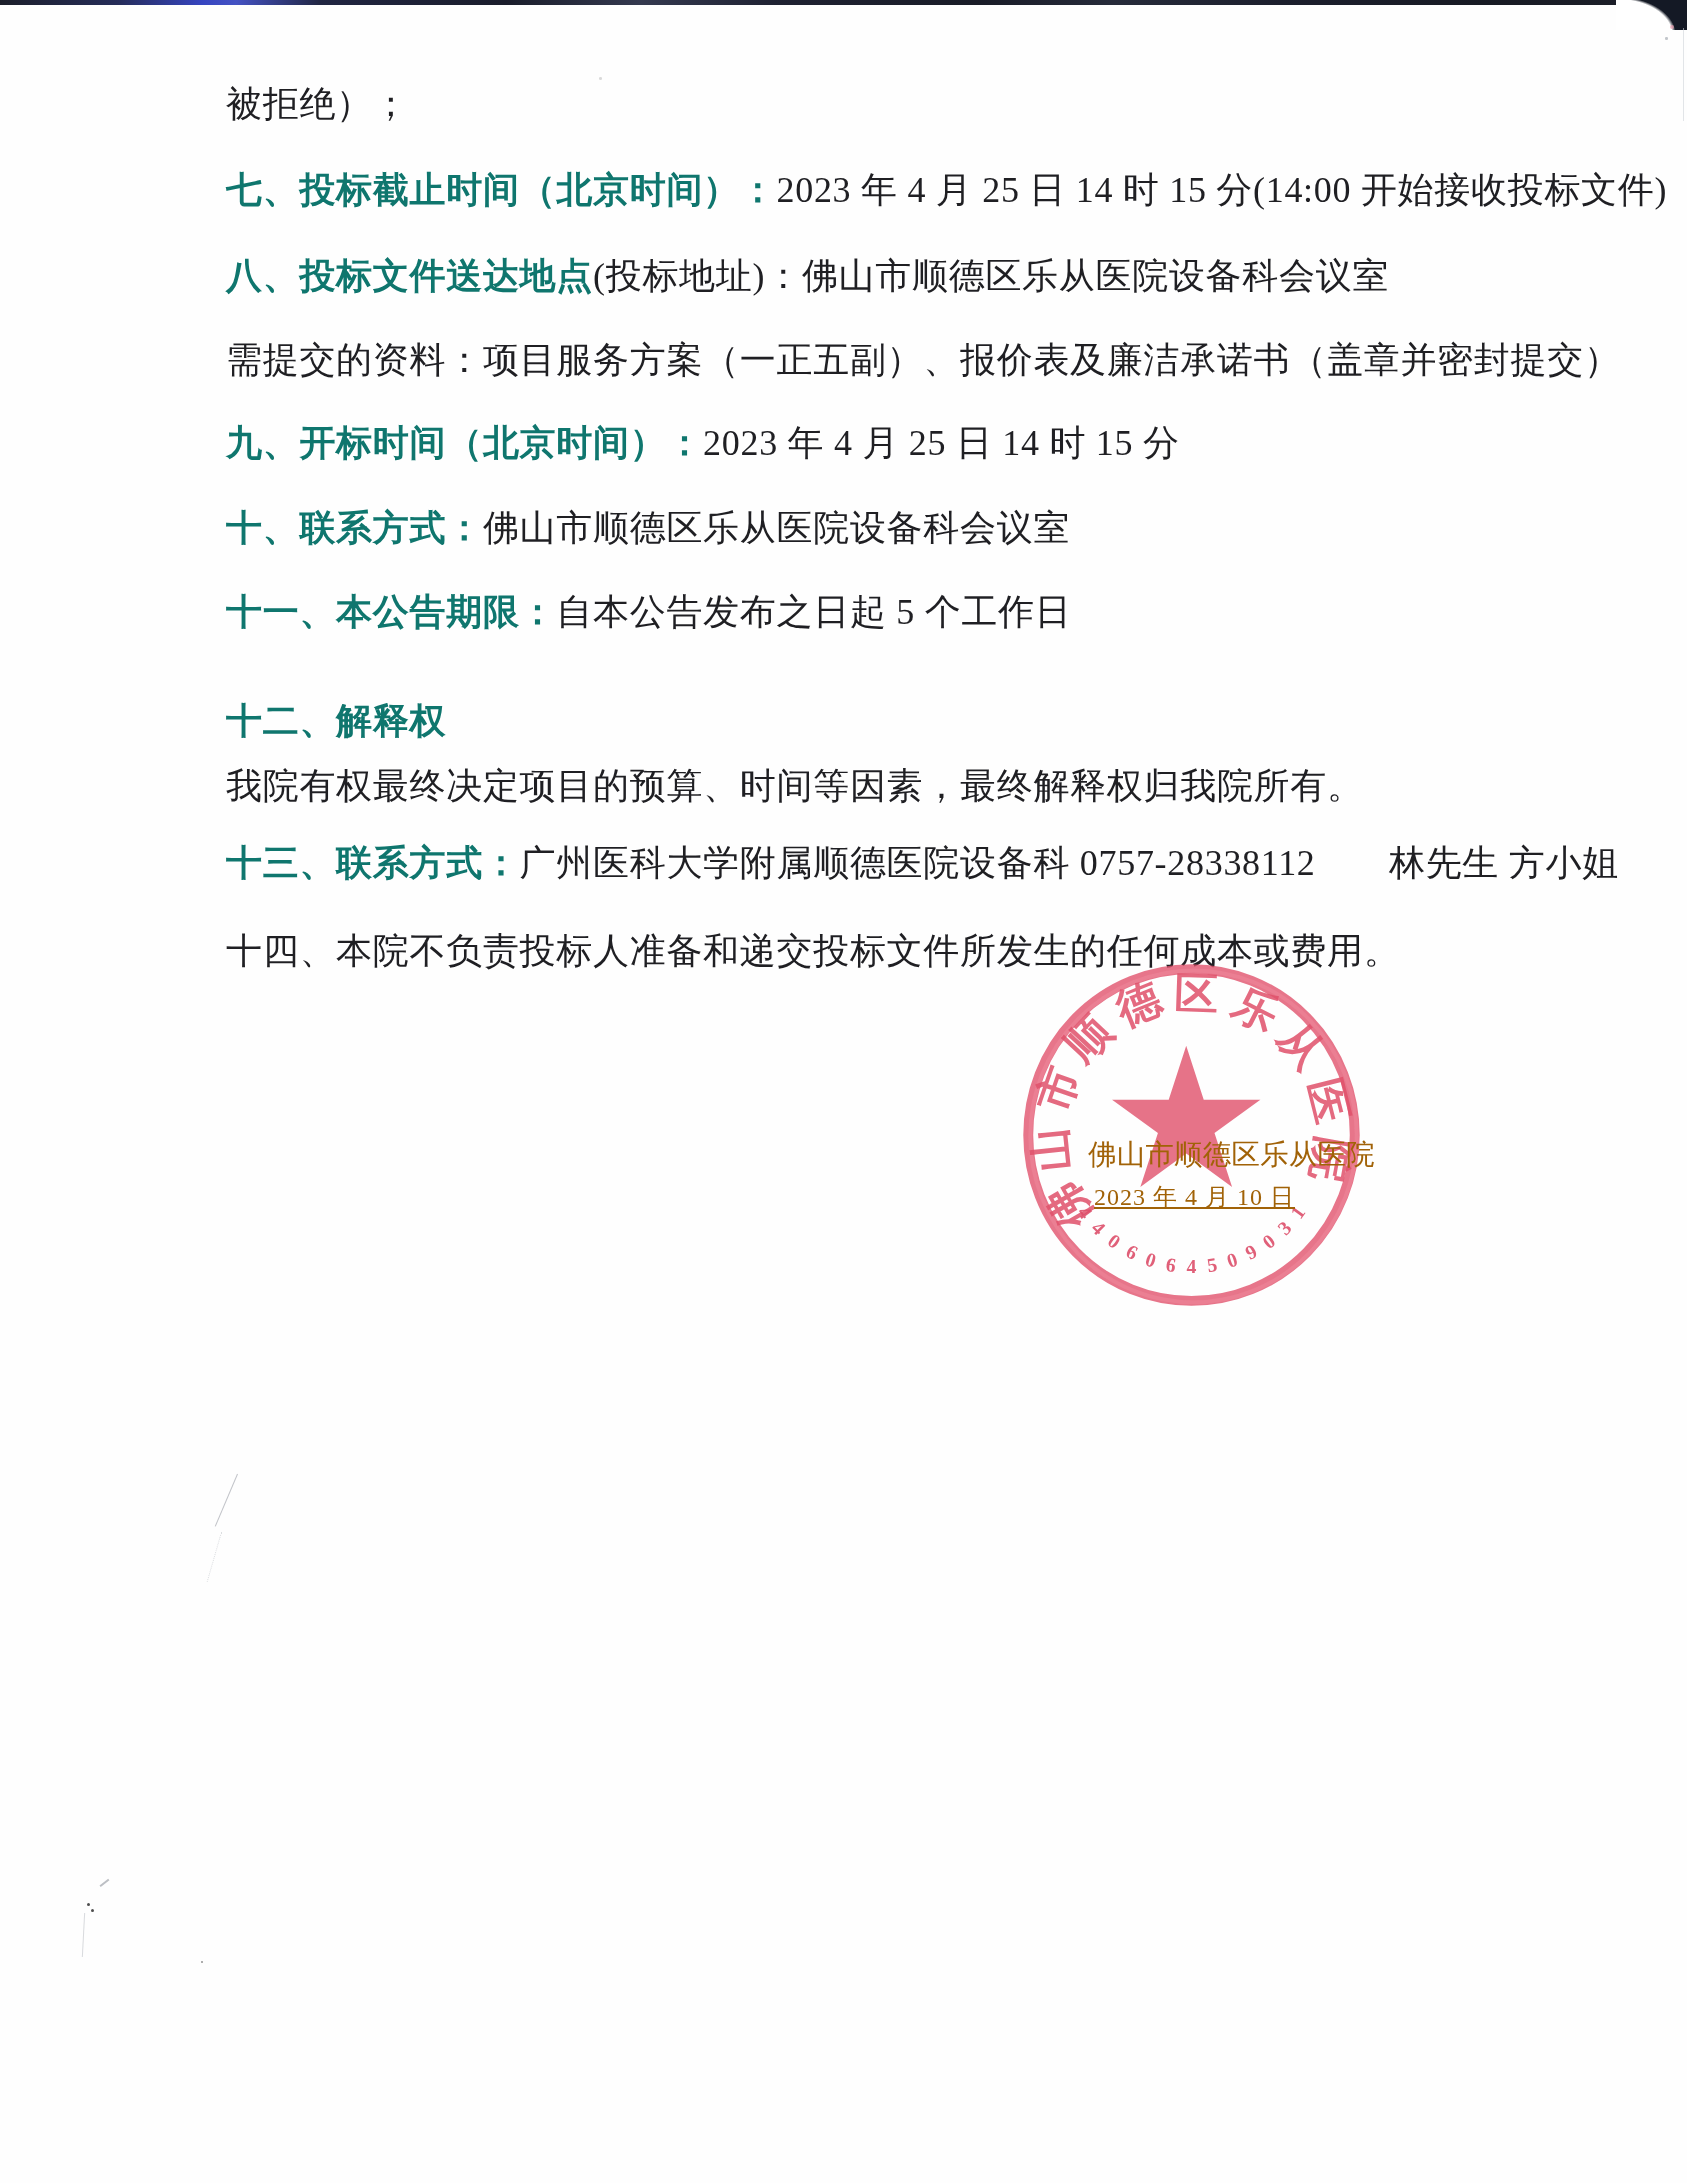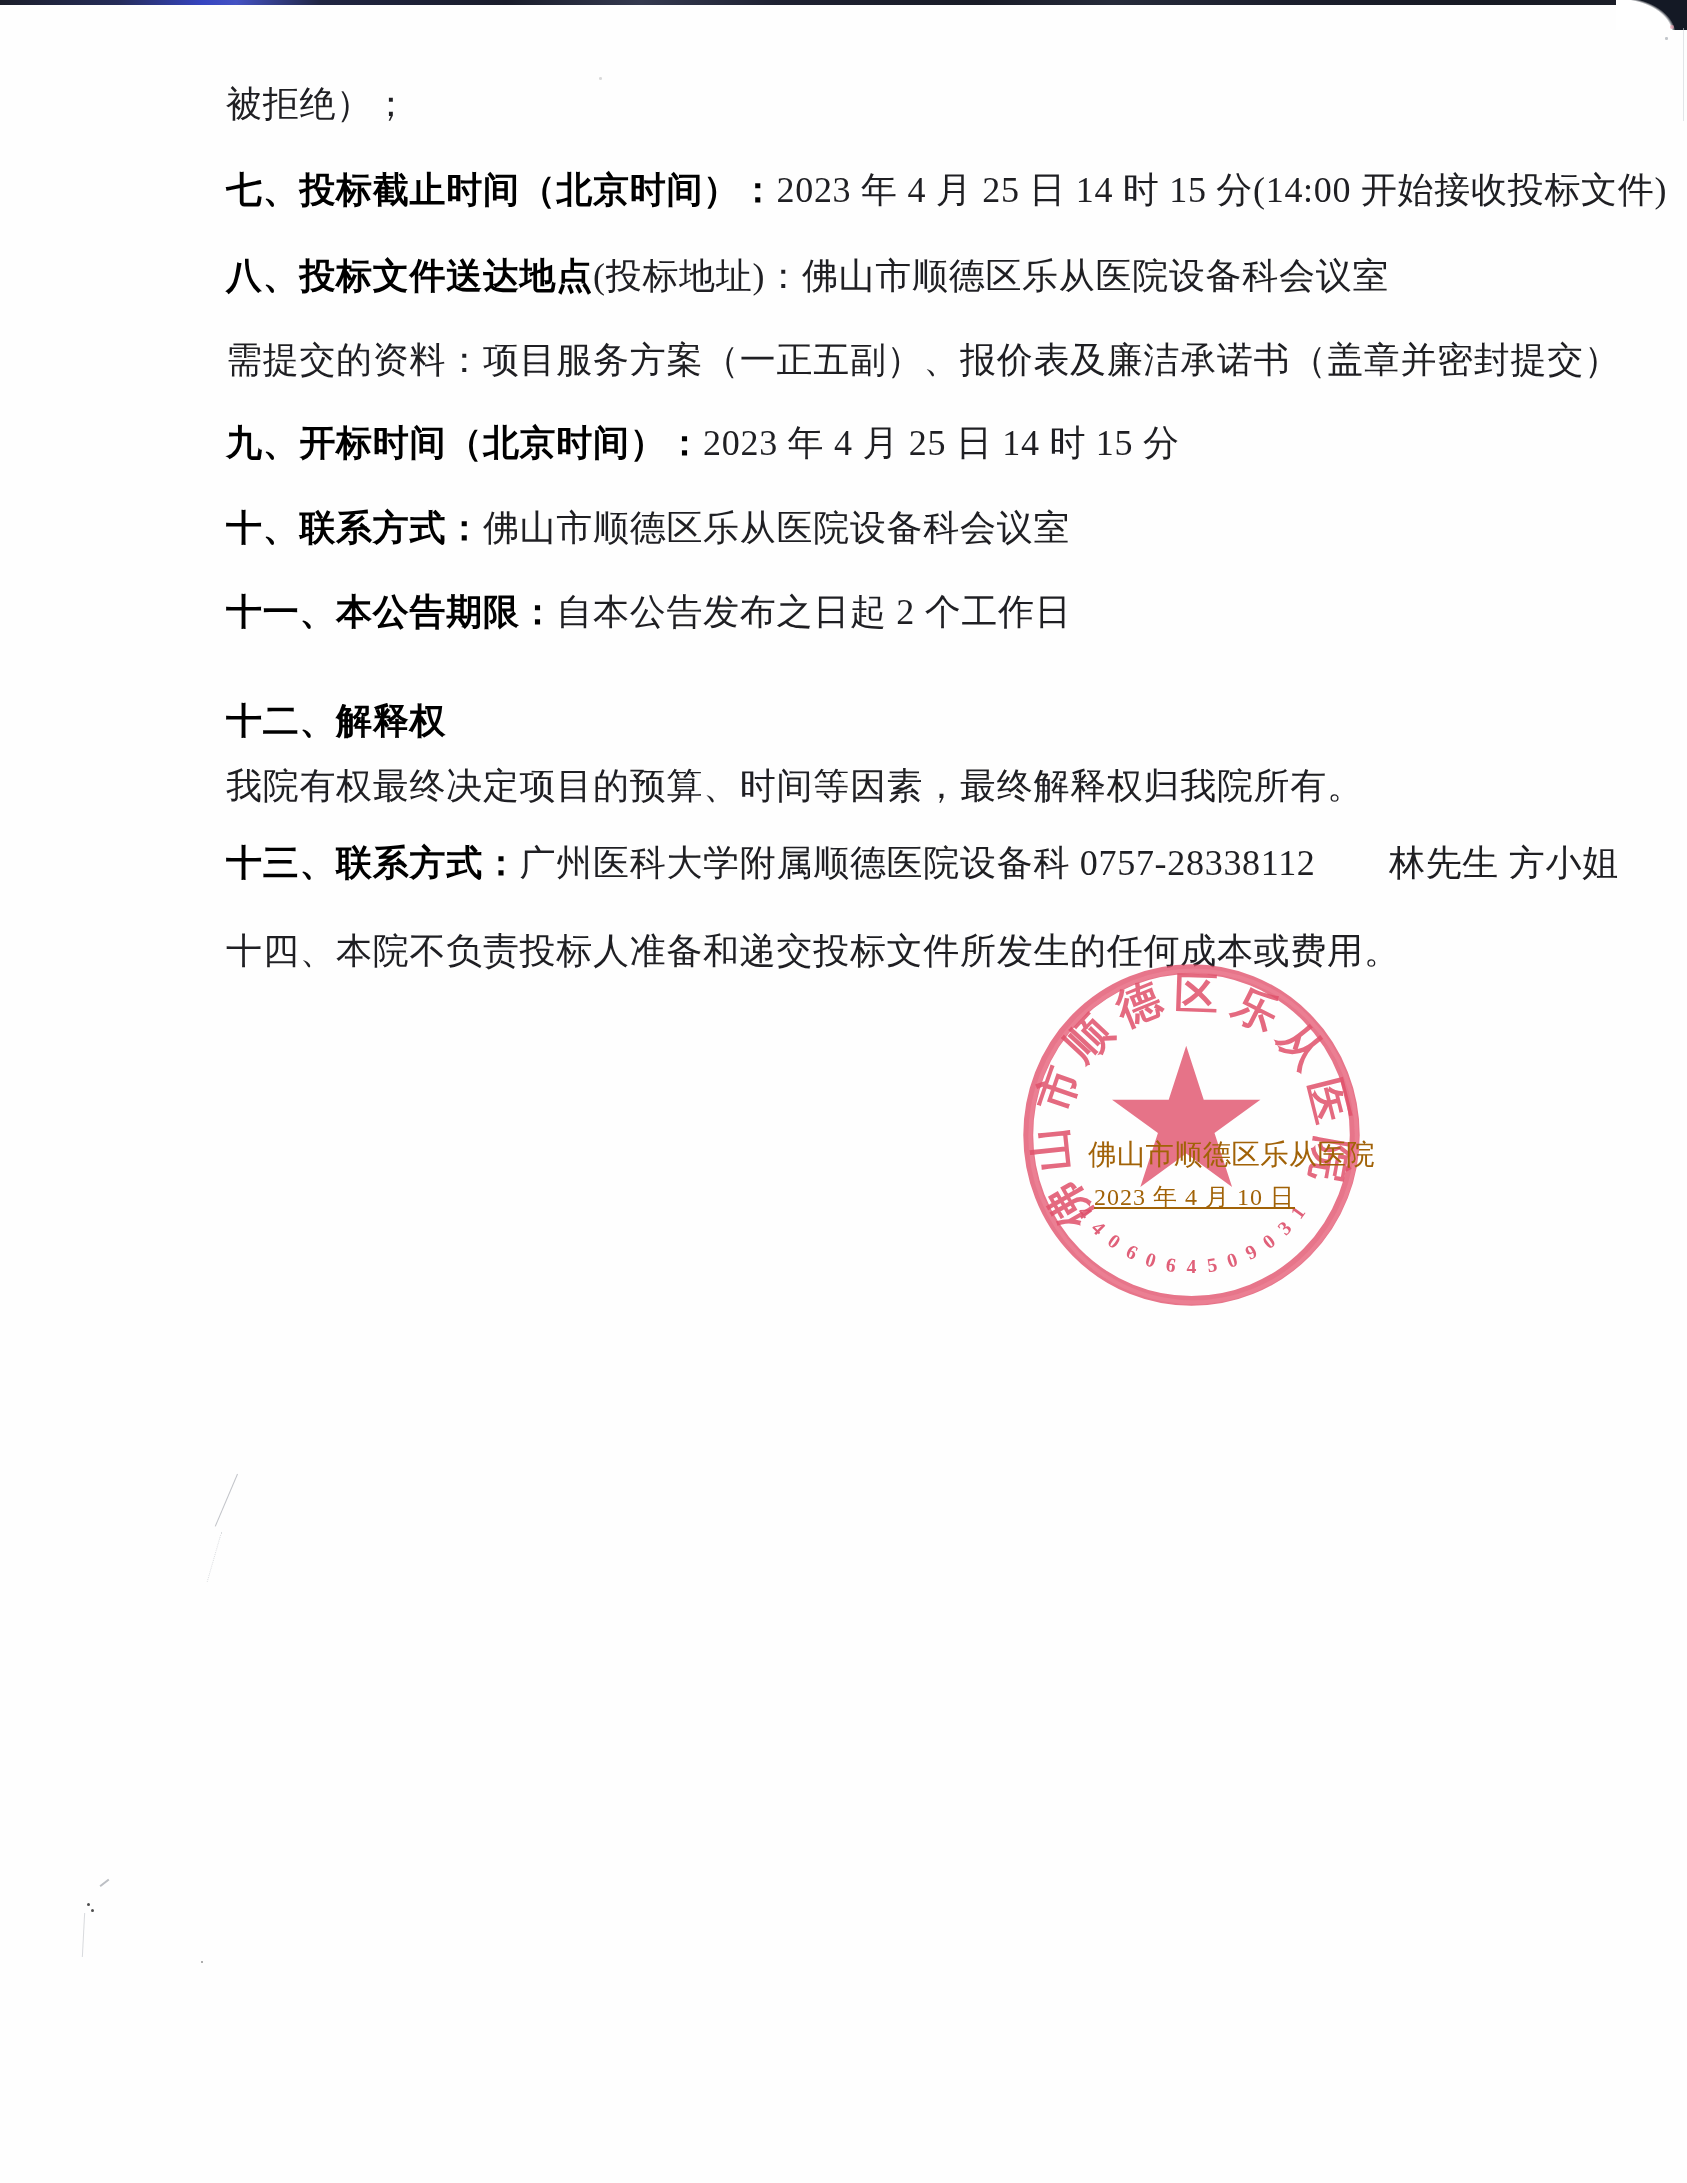--- a/index.html
+++ b/index.html
@@ -35,21 +35,21 @@
   .dash{position:absolute;left:99px;top:1882px;width:10.6px;height:2px;
     background:#8f959d;opacity:.6;transform:rotate(-38deg);}
 
   
   .doc{position:absolute;left:0;top:0;width:1687px;}
   .line{
     position:absolute;left:226px;width:1257px;
     font-size:36px;line-height:38px;letter-spacing:0.7px;
     color:#1f1f23;white-space:nowrap;
   }
-  .line .b{font-weight:bold;color:#000000;}
+  .line .b{font-weight:bold;color:#0f766e;}
   .line .r{font-weight:normal;}
 
   
   .seal{position:absolute;left:1019px;top:955px;width:345px;height:360px;}
   .seal svg{position:absolute;left:0;top:0;}
   .seal-text{font-family:"Liberation Serif","DejaVu Serif",serif;font-weight:bold;}
   .seal-overlay{
     position:absolute;color:#a16207;white-space:nowrap;
     font-family:"Liberation Serif","DejaVu Serif",serif;
   }
@@ -75,21 +75,21 @@
   <div class="dash"></div>
   <div class="speck" style="left:201px;top:1961px;width:2px;height:2px;background:#4a4a4a;opacity:.6;"></div>
 
   <main class="doc">
     <div class="line" style="top:85px;"><span class="b"></span><span class="r">被拒绝）；</span></div>
     <div class="line" style="top:171px;"><span class="b">七、投标截止时间（北京时间）：</span><span class="r">2023 年 4 月 25 日 14 时 15 分(14:00 开始接收投标文件)</span></div>
     <div class="line" style="top:257px;"><span class="b">八、投标文件送达地点</span><span class="r">(投标地址)：佛山市顺德区乐从医院设备科会议室</span></div>
     <div class="line" style="top:341px;text-align:right;"><span class="b"></span><span class="r">需提交的资料：项目服务方案（一正五副）、报价表及廉洁承诺书（盖章并密封提交）</span></div>
     <div class="line" style="top:424px;"><span class="b">九、开标时间（北京时间）：</span><span class="r">2023 年 4 月 25 日 14 时 15 分</span></div>
     <div class="line" style="top:509px;"><span class="b">十、联系方式：</span><span class="r">佛山市顺德区乐从医院设备科会议室</span></div>
-    <div class="line" style="top:593px;"><span class="b">十一、本公告期限：</span><span class="r">自本公告发布之日起 2 个工作日</span></div>
+    <div class="line" style="top:593px;"><span class="b">十一、本公告期限：</span><span class="r">自本公告发布之日起 5 个工作日</span></div>
     <div class="line" style="top:676px;margin-top:26px;"><span class="b">十二、解释权</span><span class="r"></span></div>
     <div class="line" style="top:767px;"><span class="b"></span><span class="r">我院有权最终决定项目的预算、时间等因素，最终解释权归我院所有。</span></div>
     <div class="line" style="top:844px;"><span class="b">十三、联系方式：</span><span class="r">广州医科大学附属顺德医院设备科 0757-28338112　　林先生 方小姐</span></div>
     <div class="line" style="top:932px;"><span class="b"></span><span class="r">十四、本院不负责投标人准备和递交投标文件所发生的任何成本或费用。</span></div>
   </main>
 
   <div class="seal">
     <svg width="345" height="360" viewBox="-261 -272 522 544">
       <g opacity="0.9">
         <ellipse cx="0" cy="0" rx="247" ry="251" fill="none" stroke="#e0516b" stroke-width="15" opacity="0.88"></ellipse>

